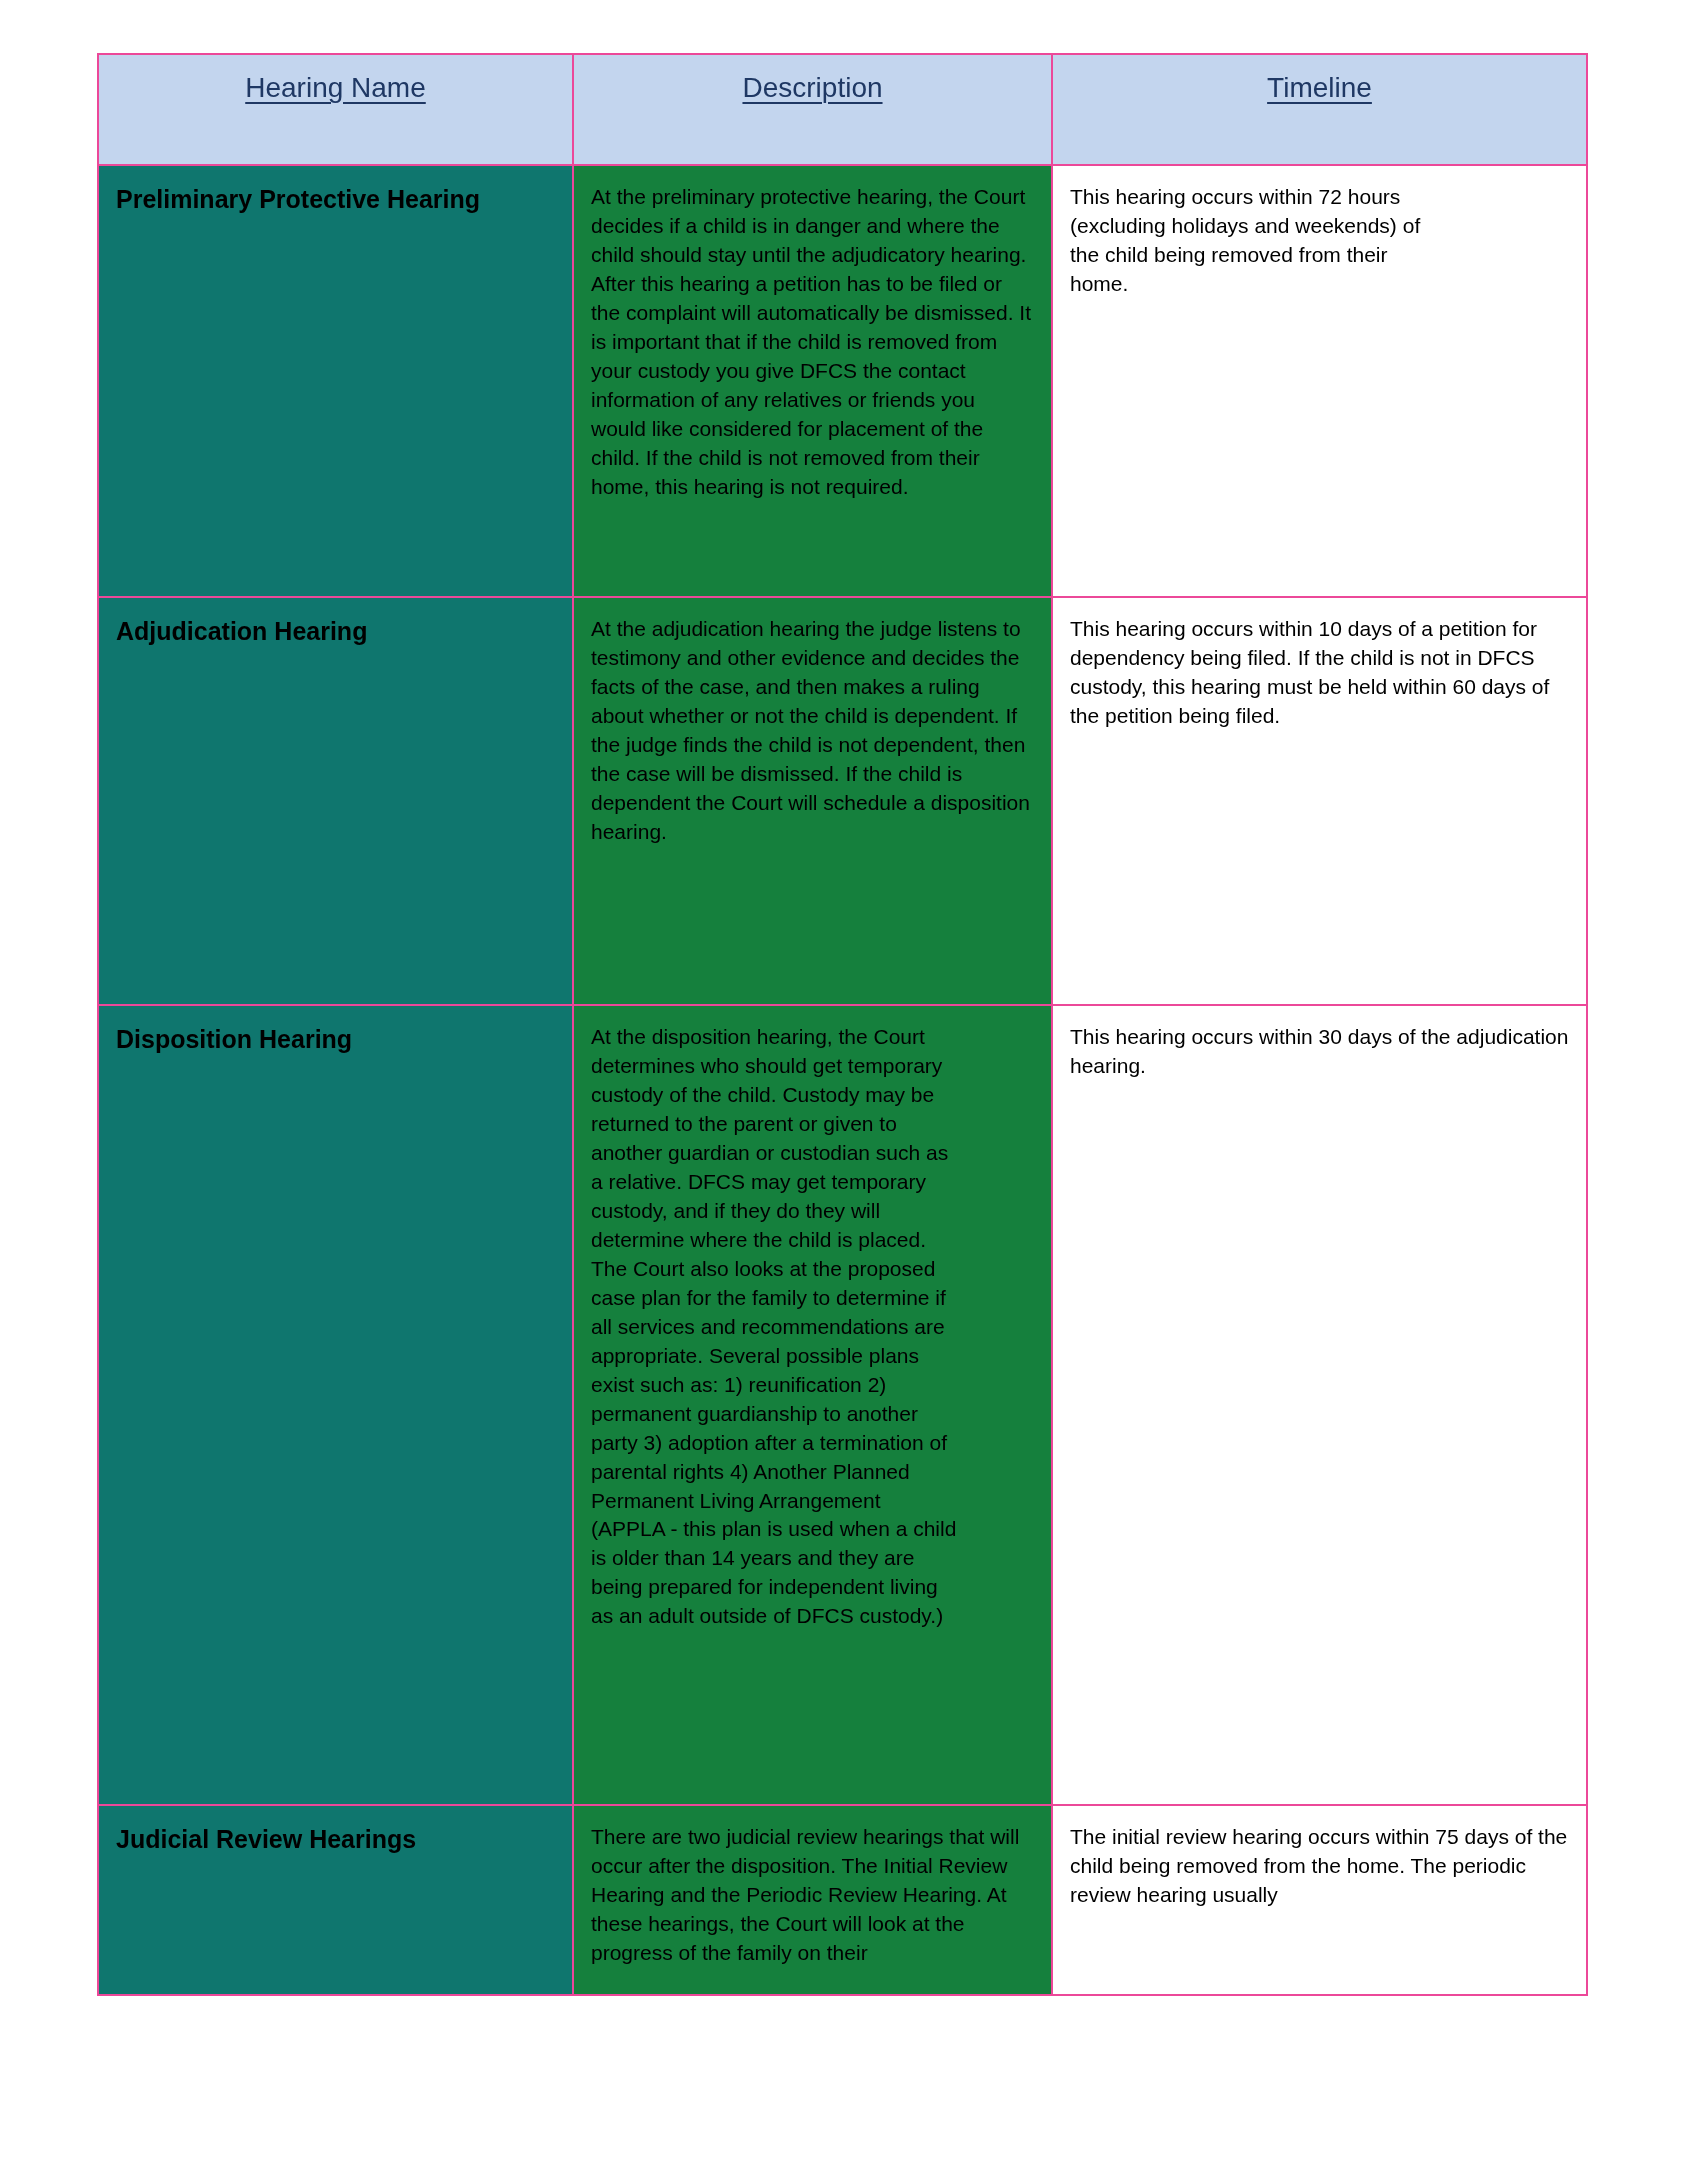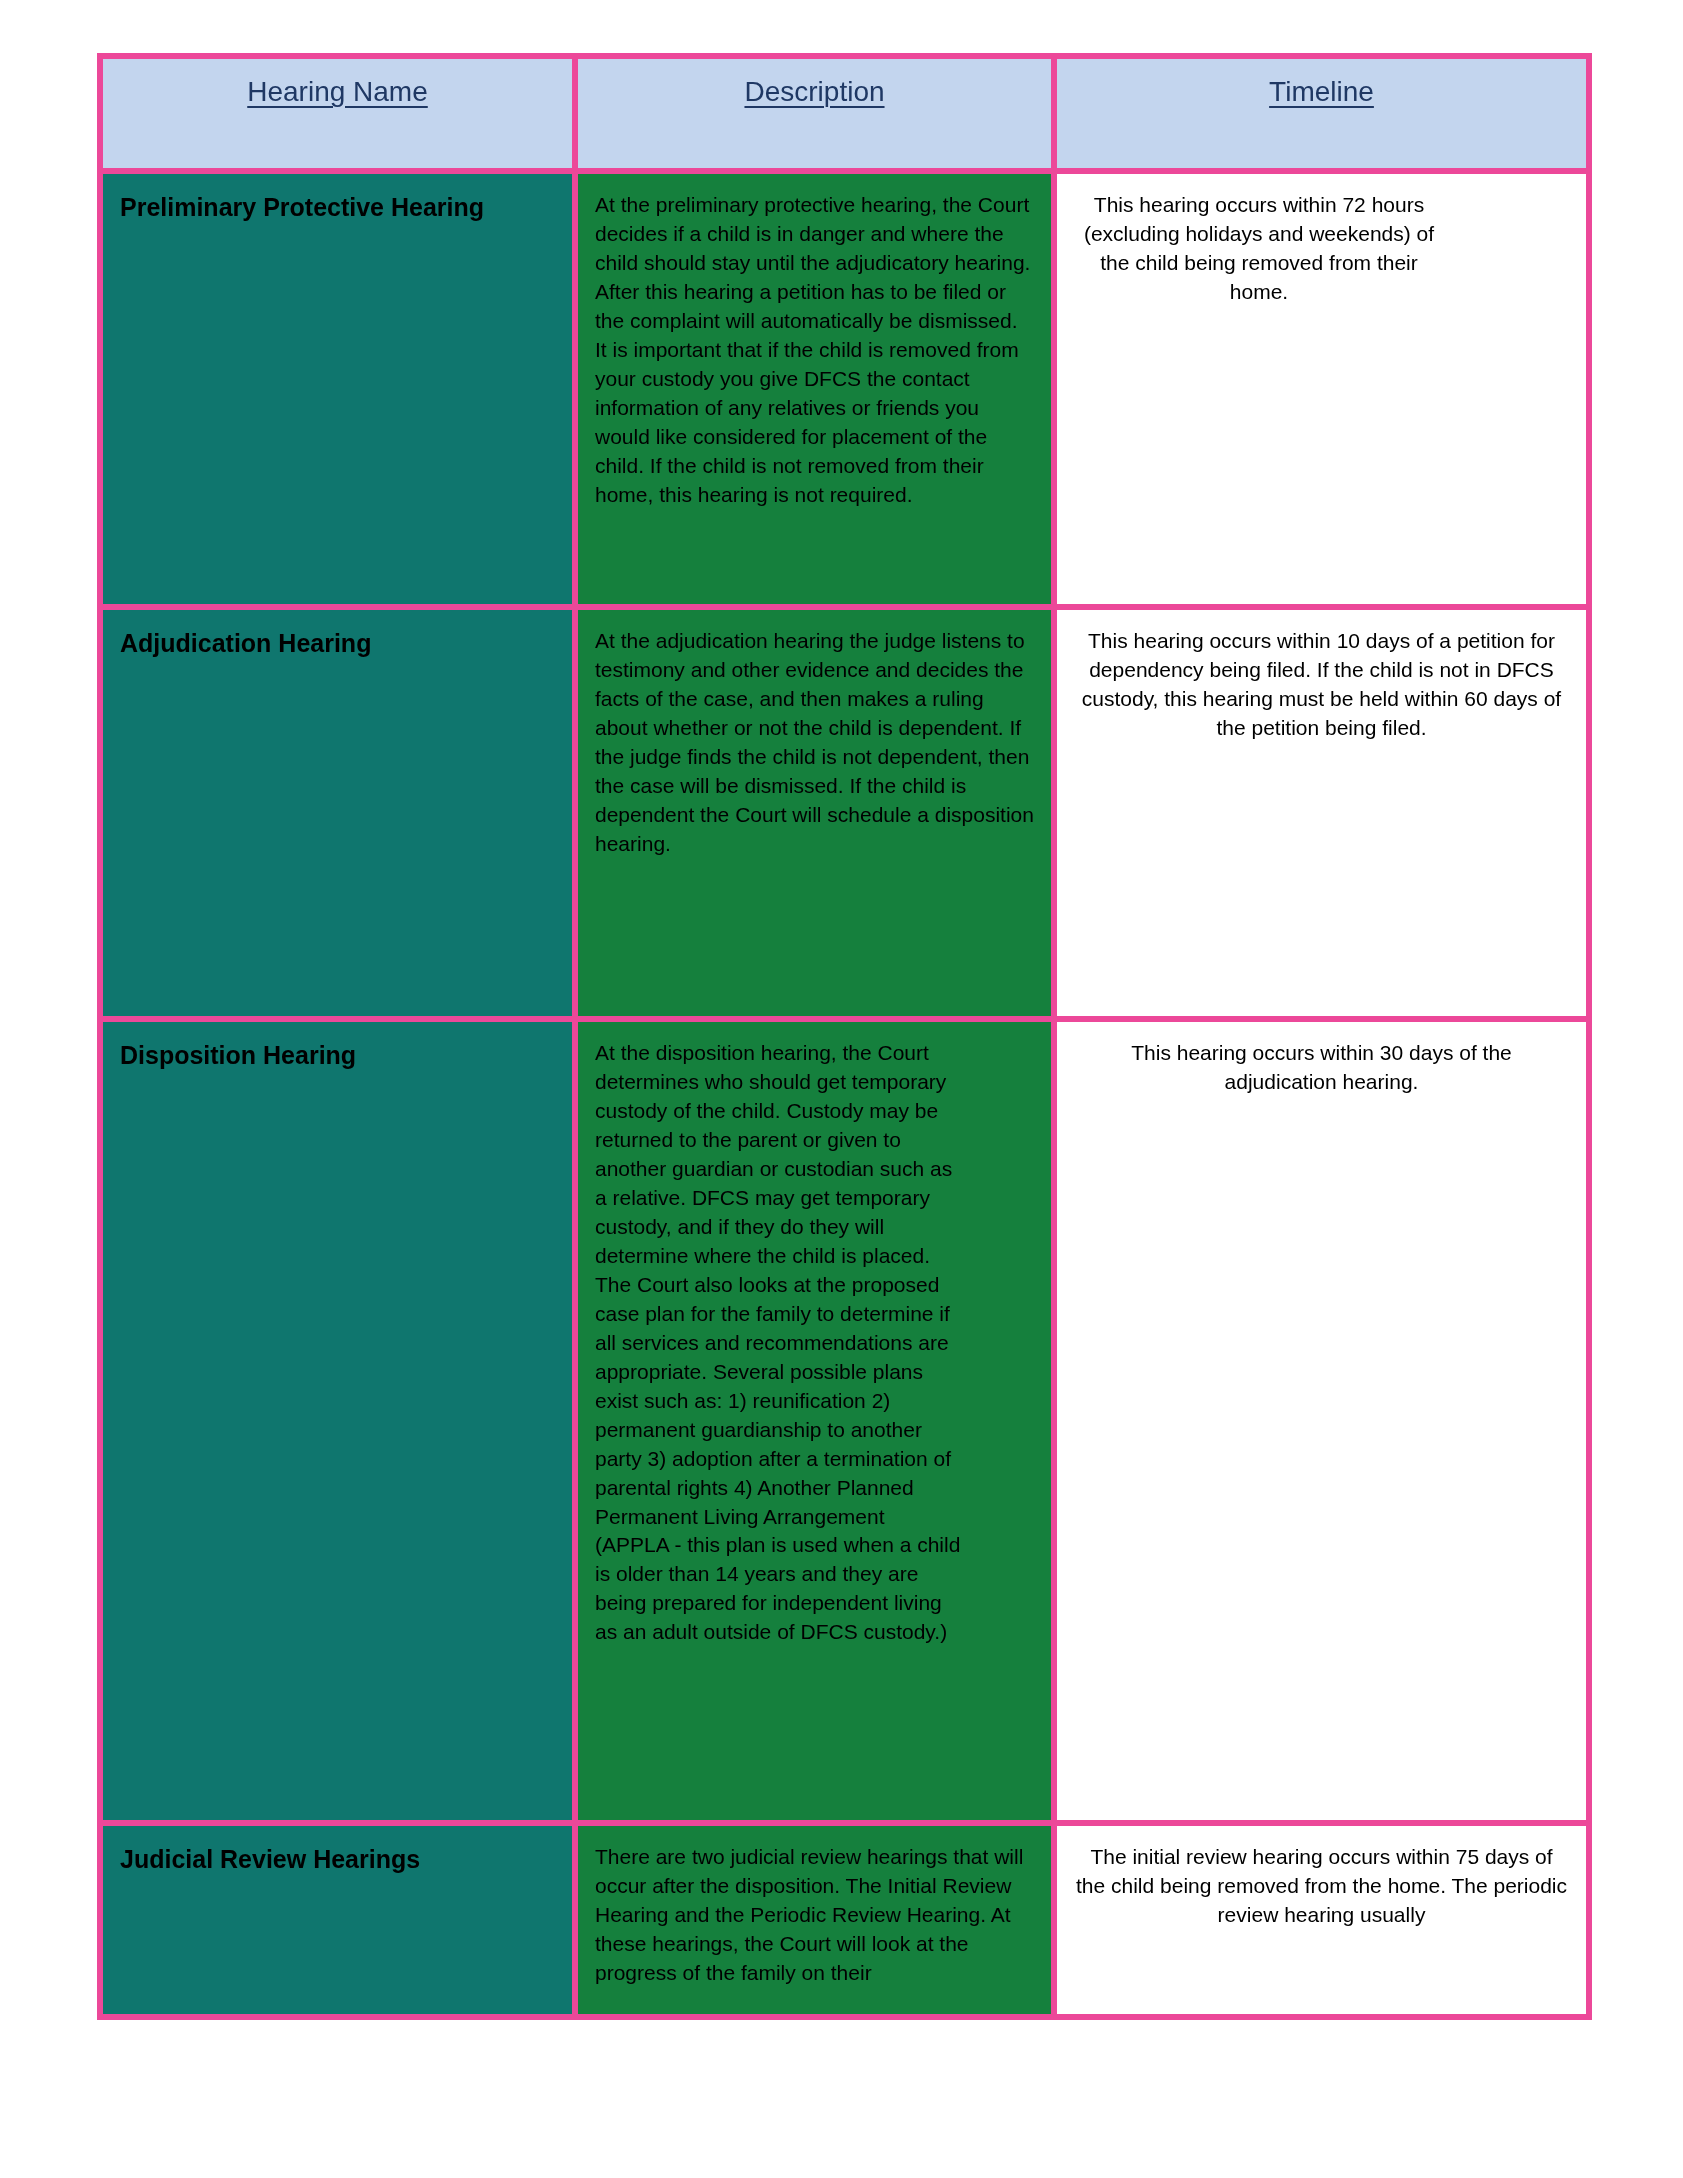--- a/index.html
+++ b/index.html
@@ -50,21 +50,21 @@
     width: 1489px;
     table-layout: fixed;
   }
 
   table.hearings col.c-name   { width: 475px; }
   table.hearings col.c-desc   { width: 479px; }
   table.hearings col.c-time   { width: 535px; }
 
   table.hearings th,
   table.hearings td {
-    border: 6px solid #ec4899;
+    border: 2px solid #ec4899;
     vertical-align: top;
     padding: 17px;
   }
 
   
   .hdr-cell {
     background: #c3d5ee;
     height: 75px;
     text-align: center;
     padding: 14px 8px 0 8px;
@@ -103,21 +103,20 @@
   }
   .desc-text.narrow {
     display: block;
     width: 368px;
   }
 
   
   .time-cell {
     background: #ffffff;
     padding: 14px 12px 10px 14px;
-    text-align: center;
   }
   .time-text {
     font-size: 21px;
     line-height: 1.38;
     color: #000000;
   }
   .time-text.narrow {
     display: block;
     width: 370px;
   }

